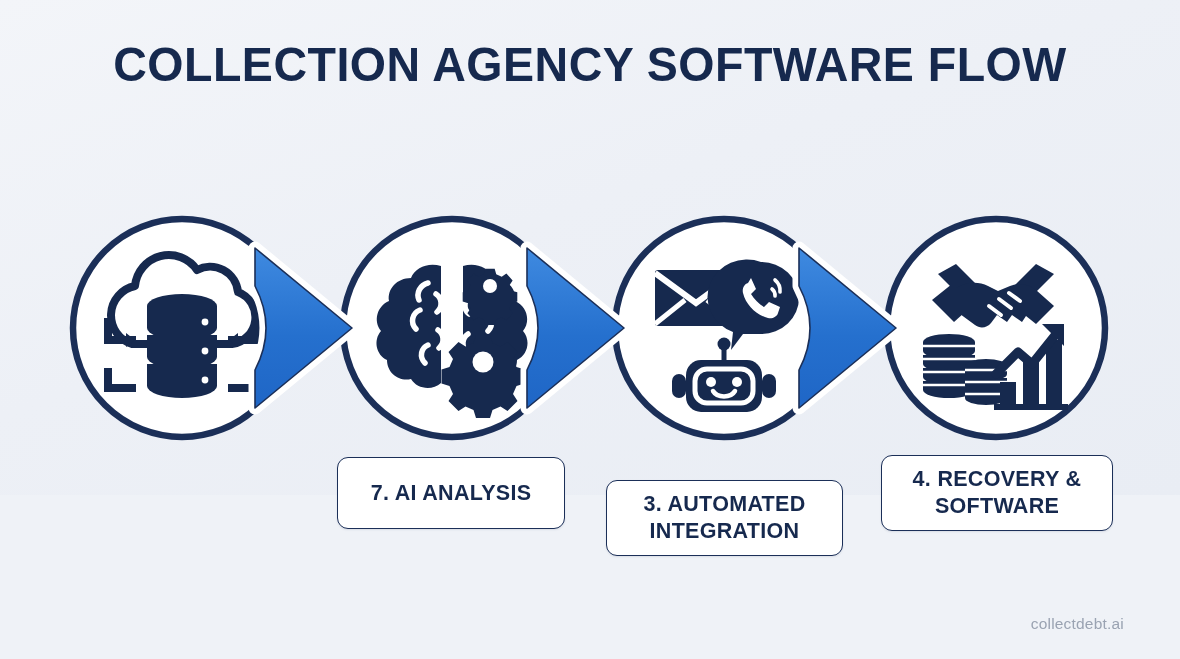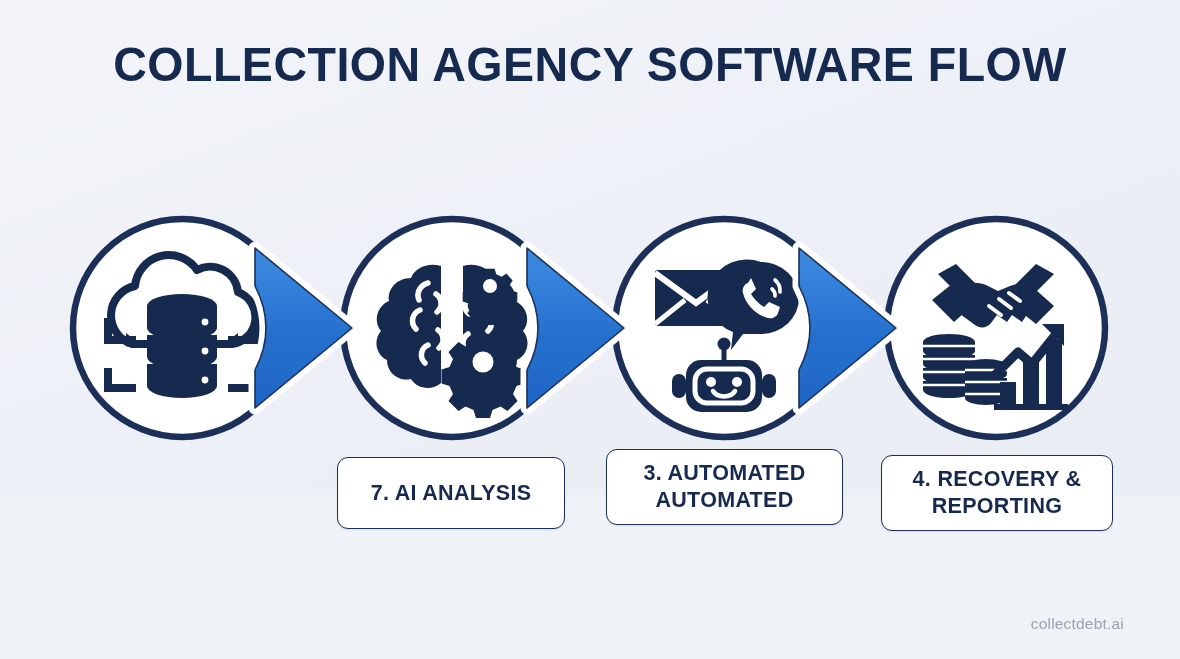--- a/index.html
+++ b/index.html
@@ -63,21 +63,21 @@
     font-size: 21.5px;
     line-height: 27px;
     letter-spacing: 0.3px;
     padding: 4px 8px;
     box-shadow: 0 1px 2px rgba(22,41,78,0.10);
     font-family: "Liberation Sans", sans-serif;
   }
   .label-box span { display: block; }
   #label-0 { left: 64px;  top: 457px; width: 234px; height: 74px; }
   #label-1 { left: 337px; top: 457px; width: 228px; height: 72px; }
-  #label-2 { left: 606px; top: 449px; width: 237px; height: 76px; }
+  #label-2 { left: 606px; top: 480px; width: 237px; height: 76px; }
   #label-3 { left: 881px; top: 455px; width: 232px; height: 76px; }
 
   
   #watermark {
     position: absolute;
     right: 56px;
     top: 615px;
     font-size: 15.5px;
     color: #9aa3b2;
     letter-spacing: 0.2px;
@@ -284,25 +284,25 @@
   </svg>
 
   <div class="label-box" id="label-1">
     <div>
       <span>7. AI ANALYSIS</span>
     </div>
   </div>
   <div class="label-box" id="label-2">
     <div>
       <span>3. AUTOMATED</span>
-      <span>AUTOMATED</span>
+      <span>INTEGRATION</span>
     </div>
   </div>
   <div class="label-box" id="label-3">
     <div>
       <span>4. RECOVERY &amp;</span>
-      <span>REPORTING</span>
+      <span>SOFTWARE</span>
     </div>
   </div>
 
   <div id="watermark">collectdebt.ai</div>
 
 </div>
 
 </body></html>

